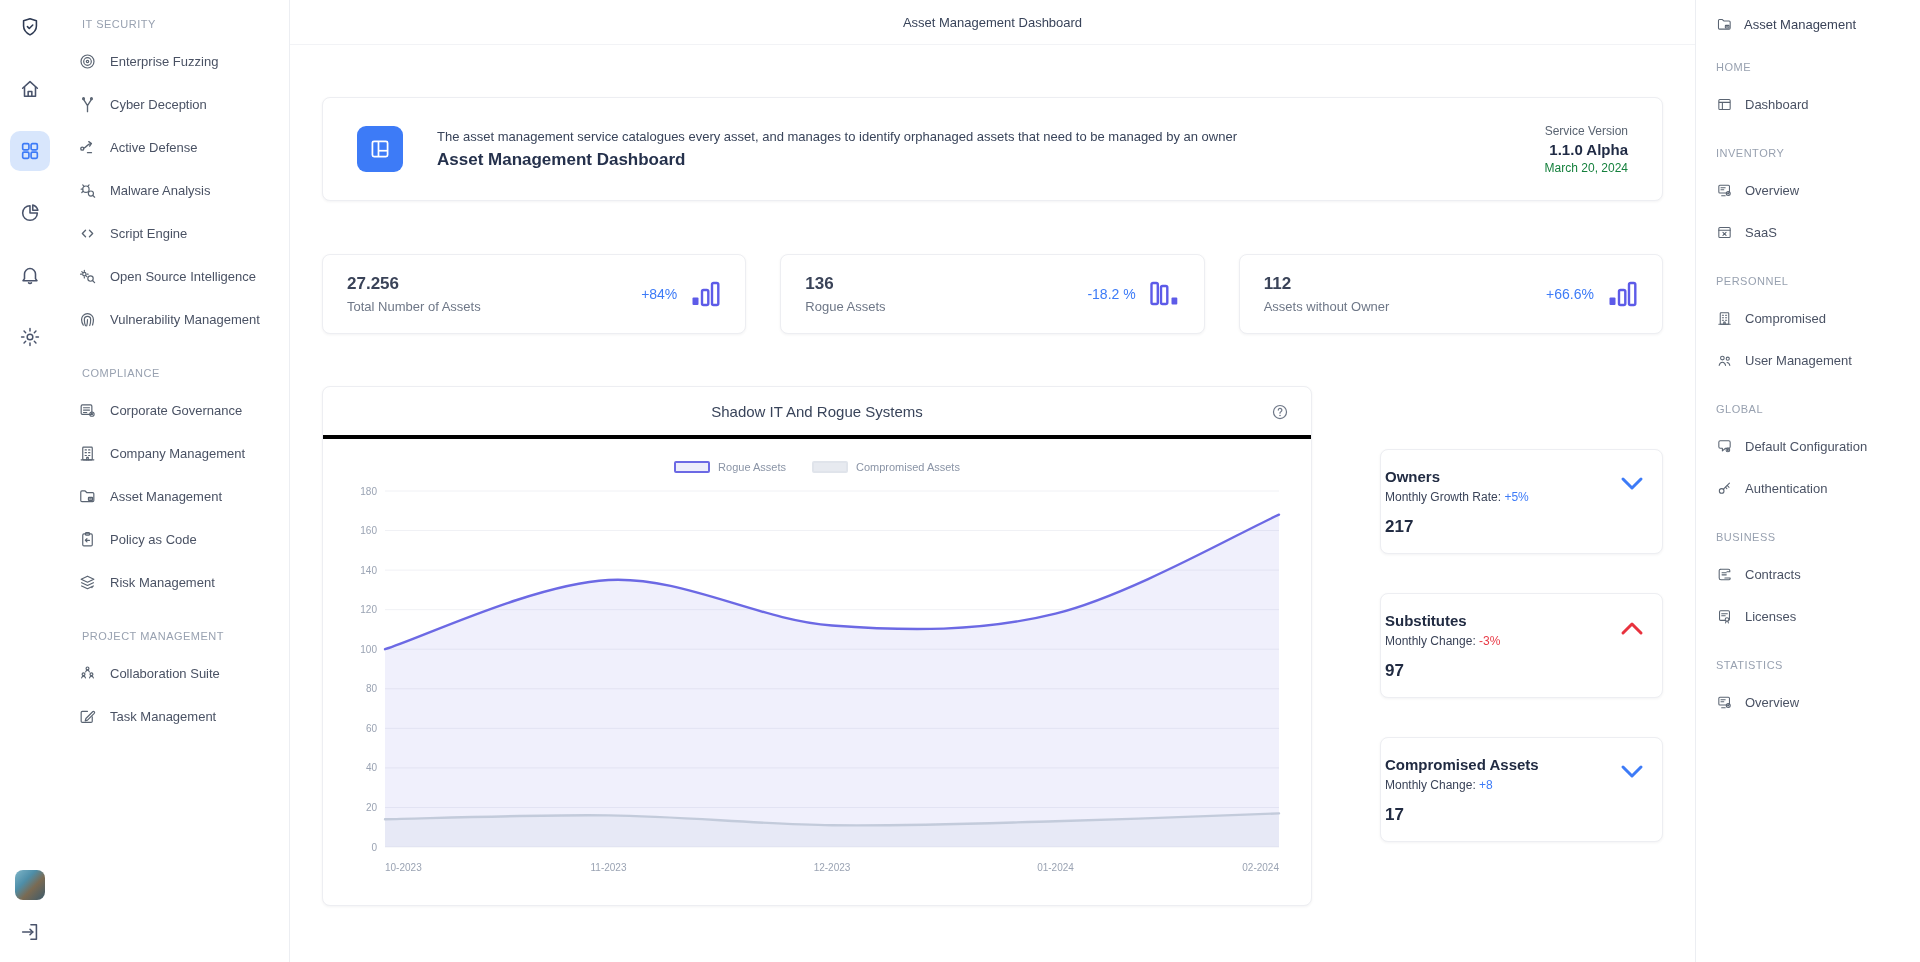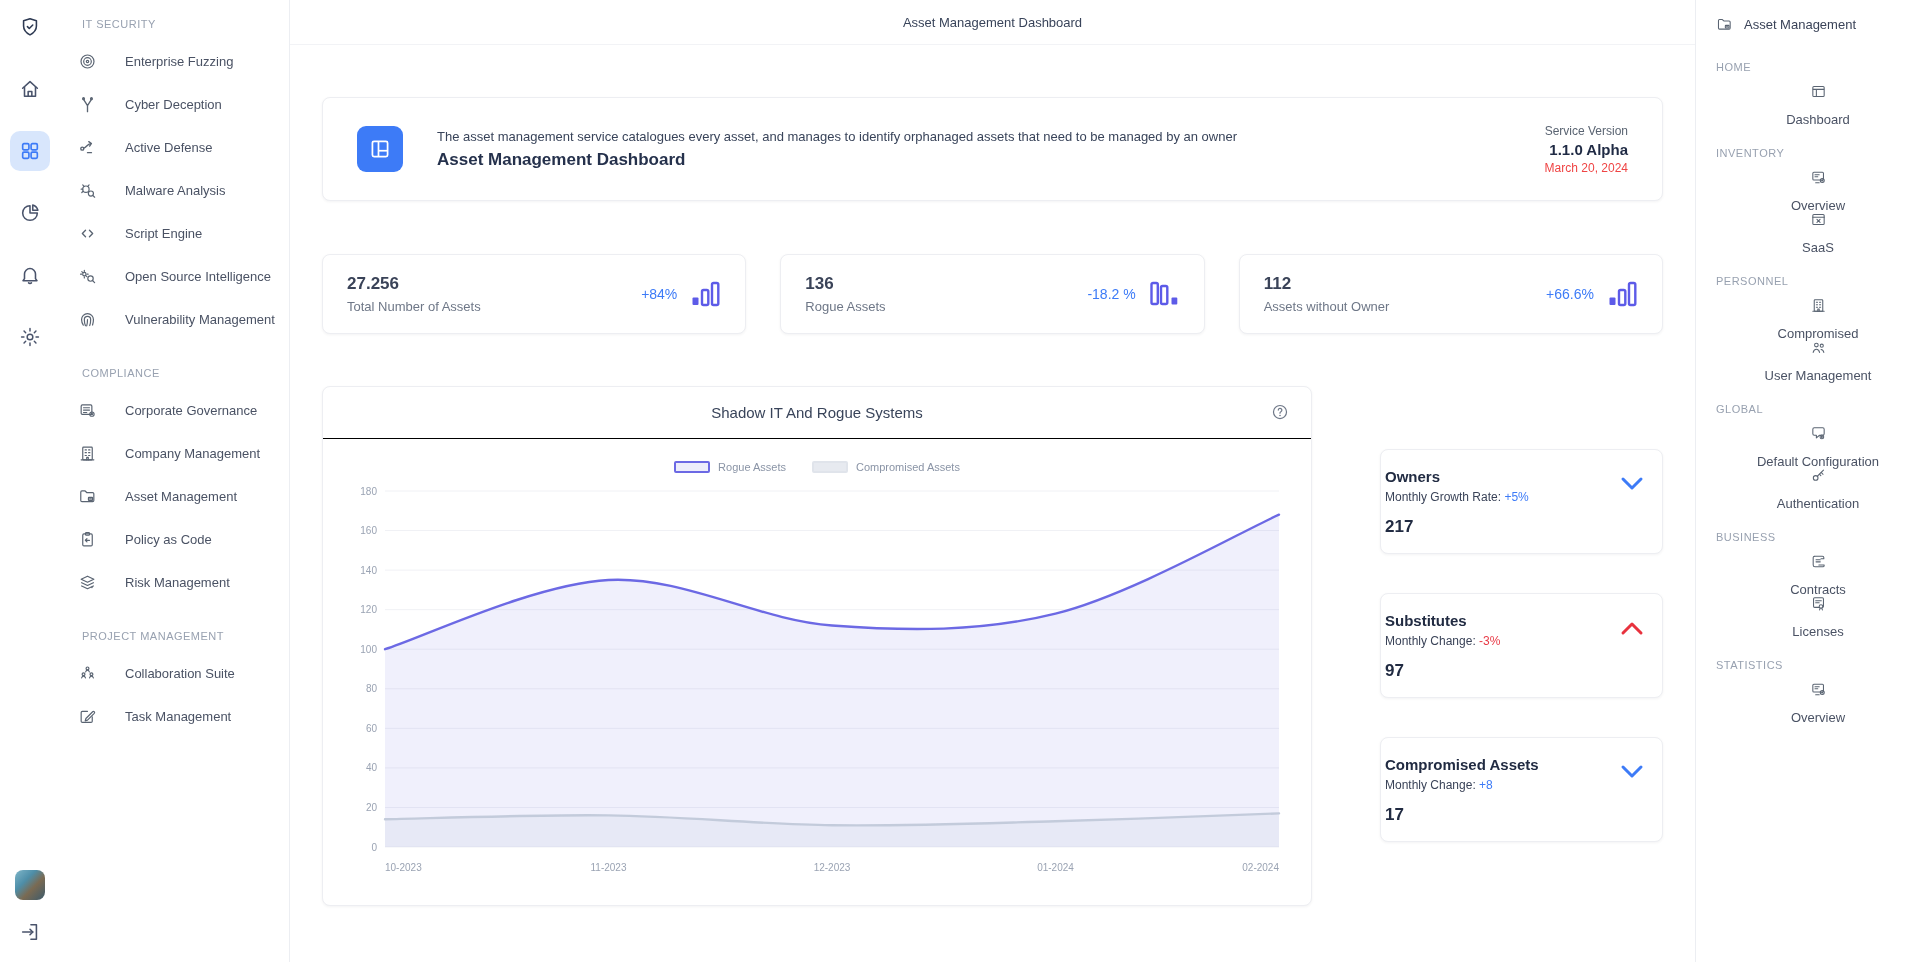--- a/index.html
+++ b/index.html
@@ -16,31 +16,31 @@
   .rail-btn.active { background:#d8e6fc; color:#3d7bf7; }
   .rail-spacer { flex:1; }
   .avatar { width:30px; height:30px; border-radius:8px; margin-bottom:12px; cursor:pointer;
     background:linear-gradient(135deg,#7fb6c9 0%,#4e8ea8 35%,#7a6a52 60%,#3c5a6b 100%); }
   .rail-gap1{height:22px}.rail-gap2{height:22px}
 
   
   .sidebar { position:absolute; left:60px; top:0; width:230px; height:962px; background:#fff;
     border-right:1px solid #eceef2; padding:18px 0 0 18px; }
   .sec-label { font-size:11px; letter-spacing:.5px; color:#98a1b0; margin:0 0 10px 4px; }
-  .nav-item { display:flex; align-items:center; gap:28px; height:43px; cursor:pointer; color:#4a5264; font-size:13px; }
+  .nav-item { display:flex; align-items:center; gap:13px; height:43px; cursor:pointer; color:#4a5264; font-size:13px; }
   .nav-icon { width:19px; height:19px; color:#5a6472; flex:none; display:flex; }
   .nav-icon svg { width:19px; height:19px; }
   .sec-gap { height:26px; }
 
   
   .rightbar { position:absolute; right:0; top:0; width:225px; height:962px; background:#fff;
     border-left:1px solid #eceef2; padding:16px 0 0 20px; }
   .rb-head { display:flex; align-items:center; gap:11px; font-size:13px; color:#3a4358; margin-bottom:28px; cursor:pointer;}
   .rb-head .nav-icon{width:20px;height:20px}
-  .rightbar .nav-item{height:42px; gap:12px;flex-direction:column;}
+  .rightbar .nav-item{height:42px; gap:12px;}
   .rightbar .nav-icon{width:17px;height:17px}
   .rightbar .nav-icon svg{width:17px;height:17px}
   .rightbar .sec-label{margin-left:0;}
   .rightbar .sec-gap{height:22px;}
 
   
   .topbar { position:absolute; left:290px; right:225px; top:0; height:44px; background:#fff;
     display:flex; align-items:center; justify-content:center; font-size:13px; color:#39445a; z-index:2;}
   .main { position:absolute; left:290px; right:225px; top:44px; bottom:0; background:#fff;
     border-top:1px solid #f2f3f6; padding:0 32px; overflow:hidden; }
@@ -52,36 +52,36 @@
   .banner { margin-top:52px; height:104px; display:flex; align-items:center; padding:0 34px; }
   .banner-icon { width:46px; height:46px; border-radius:9px; background:#3d7bf7; color:#fff;
     display:flex; align-items:center; justify-content:center; flex:none; }
   .banner-icon svg { width:26px; height:26px; }
   .banner-text { margin-left:34px; flex:1; }
   .banner-desc { font-size:13px; color:#39445a; }
   .banner-title { font-size:17px; font-weight:bold; color:#25314c; margin-top:6px; }
   .banner-ver { text-align:right; }
   .ver-label { font-size:12px; color:#5a6472; }
   .ver-num { font-size:15px; font-weight:bold; color:#1f2a44; margin-top:3px; }
-  .ver-date { font-size:12px; color:#ef4444; margin-top:3px; }
+  .ver-date { font-size:12px; color:#15803d; margin-top:3px; }
 
   
   .stats { display:flex; gap:34px; margin-top:53px; }
   .stat-card { flex:1; height:80px; display:flex; align-items:center; padding:0 24px; }
   .stat-left { flex:1; }
   .stat-value { font-size:17px; font-weight:bold; color:#3a4358; }
   .stat-label { font-size:13px; color:#6e7787; margin-top:5px; }
   .stat-change { font-size:14px; color:#3d7bf7; margin-right:14px; }
   .stat-trend svg { width:30px; height:26px; color:#5d5be8; display:block; }
 
   
   .chart-row { display:flex; margin-top:52px; align-items:flex-start; }
   .chart-card { width:990px; flex:none; height:520px; }
   .chart-head { height:52px; display:flex; align-items:center; justify-content:center; position:relative;
-    border-bottom:1px solid #000000; }
+    border-bottom:4px solid #000000; }
   .chart-title { font-size:15px; color:#39445a; }
   .help-icon { position:absolute; right:22px; top:16px; width:18px; height:18px; color:#6e7787; cursor:pointer; }
   .help-icon svg{width:18px;height:18px}
   .legend { display:flex; justify-content:center; gap:26px; margin-top:22px; }
   .legend-item { display:flex; align-items:center; gap:8px; font-size:11px; color:#8a94a6; }
   .sw { width:36px; height:12px; border-radius:2px; }
   .sw-rogue { background:#ededfb; border:2px solid #6c69e4; }
   .sw-comp { background:#e7eaf0; border:2px solid #e0e4eb; }
   .plot-wrap { padding:8px 24px 0 24px; }
   .tick { font-size:10px; fill:#9aa3b3; }

